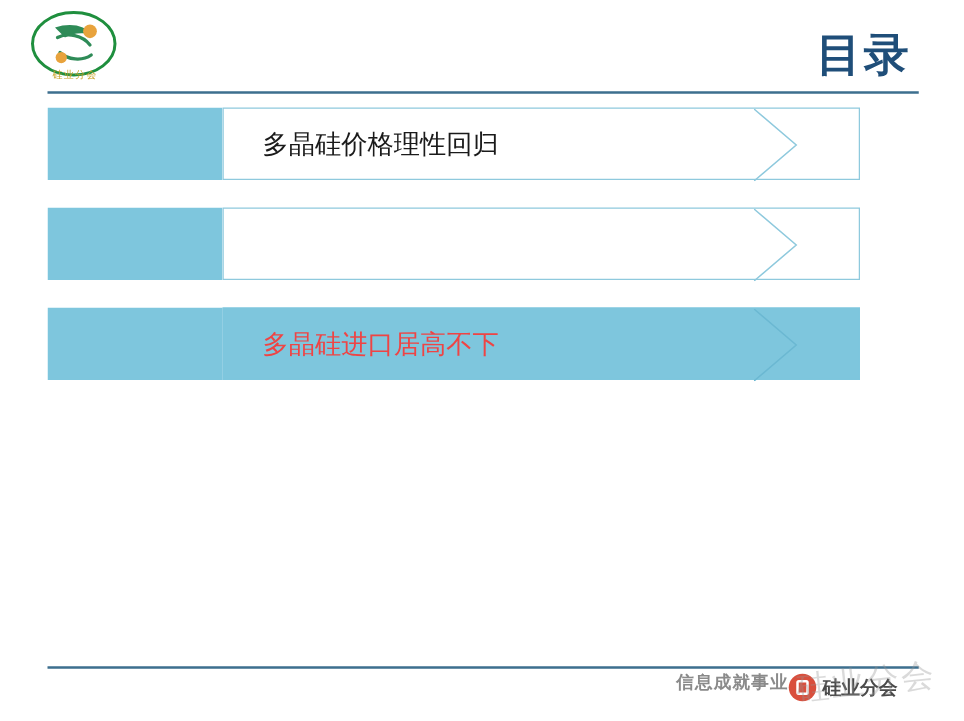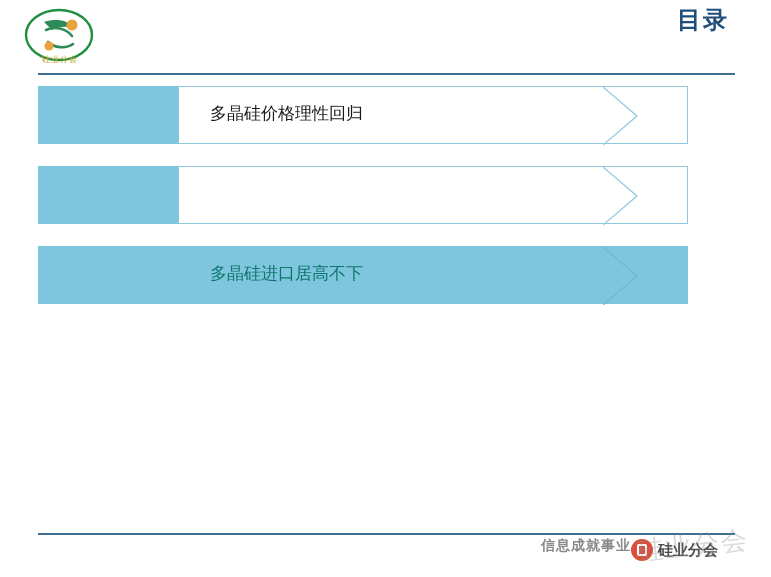--- a/index.html
+++ b/index.html
@@ -26,22 +26,22 @@
     position: absolute;
     left: 38px;
     right: 36px;
     top: 73px;
     height: 2px;
     background: #3d6f8e;
   }
   .page-title {
     position: absolute;
     right: 42px;
-    top: 4px;
-    font-size: 24px;
+    top: 20px;
+    font-size: 36px;
     font-weight: bold;
     color: #1f4e79;
     letter-spacing: 2px;
     font-family: "DejaVu Sans", sans-serif;
   }
 
   
   .logo {
     position: absolute;
     left: 22px;
@@ -111,32 +111,32 @@
     height: 58px;
     overflow: hidden;
   }
   .banner-tip svg { display: block; }
   .banner-label {
     position: absolute;
     left: 210px;
     top: 0;
     height: 70px;
     line-height: 58px;
-    font-size: 17px;
+    font-size: 21px;
     color: #1a1a1a;
-    font-family: Liberation Mono, monospace;
+    font-family: Liberation Serif, serif;
     white-space: nowrap;
   }
   
   .agenda-row.filled .banner {
     background: #7ec6dd;
     border-color: #7ec6dd;
   }
   .agenda-row.filled .banner-label {
-    color: #0f766e;
+    color: #ef4444;
   }
 
   
   .footer-rule {
     position: absolute;
     left: 38px;
     right: 36px;
     top: 533px;
     height: 2px;
     background: #3d6f8e;

